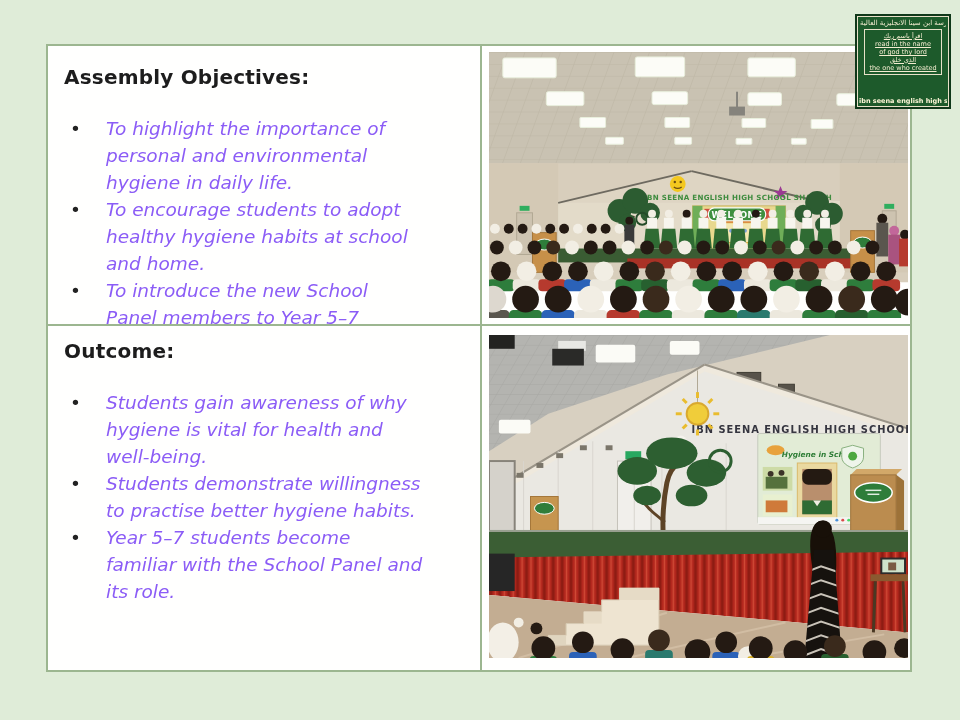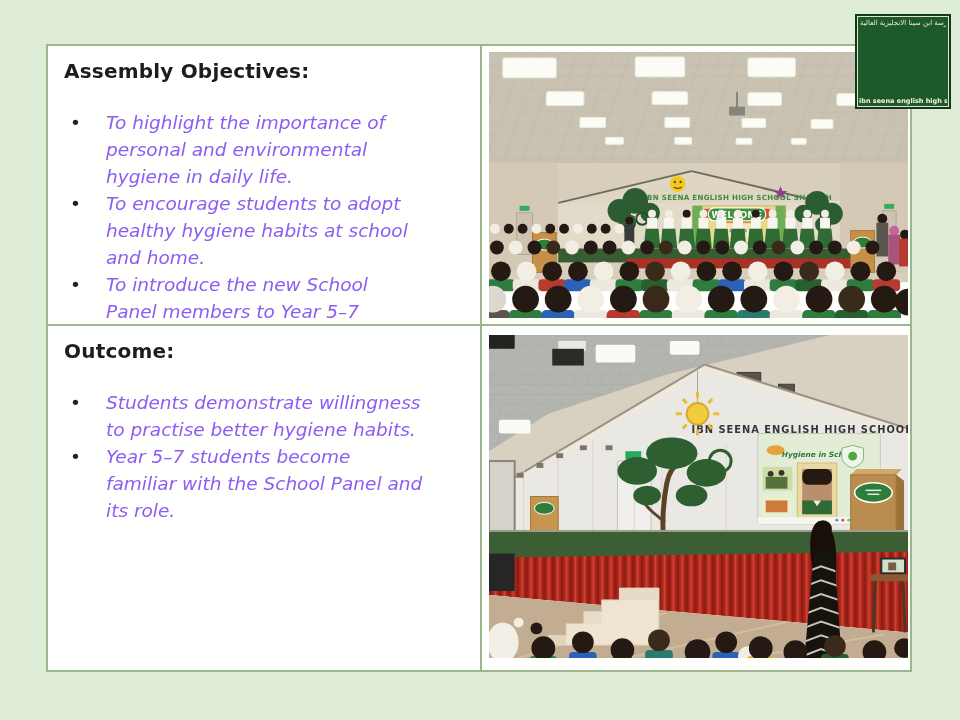--- a/index.html
+++ b/index.html
@@ -15,21 +15,21 @@
   .panel{
     position:absolute;left:46px;top:44px;width:866px;height:628px;
     background:#fffffe;
     border:2px solid #9cb690;
     box-sizing:border-box;
     display:grid;
     grid-template-columns:434px 1fr;
     grid-template-rows:280px 1fr;
   }
   .cell{position:relative;box-sizing:border-box;overflow:hidden;}
-  .cell.tl{border-right:2px solid #9cb690;border-bottom:2px solid #9cb690;padding:13px 12px 0 16px;}
+  .cell.tl{border-right:2px solid #9cb690;border-bottom:2px solid #9cb690;padding:19px 12px 0 16px;}
   .cell.tr{border-bottom:2px solid #9cb690;padding:6px 2px 6px 7px;}
   .cell.bl{border-right:2px solid #9cb690;padding:13px 12px 5px 16px;}
   .cell.br{padding:9px 2px 12px 7px;}
 
   .cell h2{
     margin:0 0 26px 0;
     font-size:20px;line-height:24px;
     font-weight:bold;color:#1d1d1d;letter-spacing:.2px;
   }
   .bullets{
@@ -80,20 +80,27 @@
   .s-blue{fill:#2b62b8}.s-teal{fill:#2a7a6e}.s-yellow{fill:#d8b02a}
   .s-white{fill:#ece8dd}.s-gray{fill:#5a564e}
 </style>
 </head>
 <body>
 
 <div class="slide">
 
   <div class="logo">
     <div class="arb">مدرسة ابن سينا الانجليزية العالية</div>
+    <div class="box">
+      <div>اقرأ باسم ربك</div>
+      <div>read in the name</div>
+      <div>of god thy lord</div>
+      <div>الذي خلق</div>
+      <div>the one who created</div>
+    </div>
     <div class="name">ibn seena english high school</div>
   </div>
 
   <div class="panel">
 
     <div class="cell tl">
       <h2>Assembly Objectives:</h2>
       <ul class="bullets">
         <li>To highlight the importance of personal and environmental hygiene in daily life.</li>
         <li>To encourage students to adopt healthy hygiene habits at school and home.</li>
@@ -375,20 +382,21 @@
               <circle cx="424" cy="252" r="13.5" class="h-dark"></circle>
             </g>
           </g>
         </svg>
       </div>
     </div>
 
     <div class="cell bl">
       <h2>Outcome:</h2>
       <ul class="bullets">
+        <li>Students gain awareness of why hygiene is vital for health and well-being.</li>
         <li>Students demonstrate willingness to practise better hygiene habits.</li>
         <li>Year 5–7 students become familiar with the School Panel and its role.</li>
       </ul>
     </div>
 
     <div class="cell br">
       <div class="photo-wrap">
         <svg viewBox="0 0 424 328" preserveAspectRatio="none">
           <defs>
             <pattern id="pleat2" width="9" height="10" patternUnits="userSpaceOnUse">

